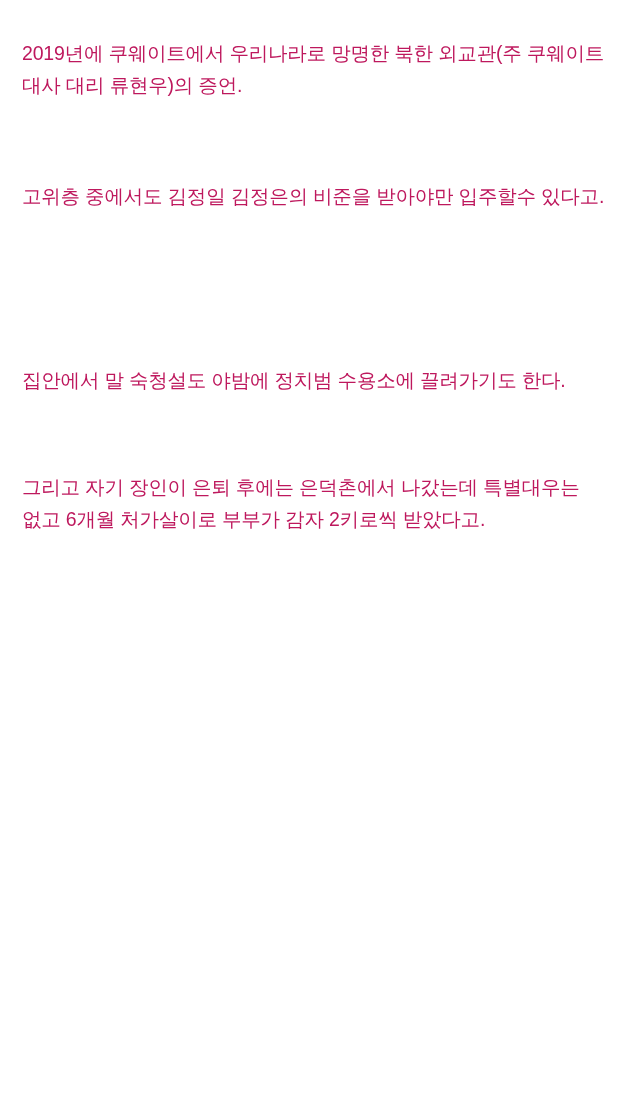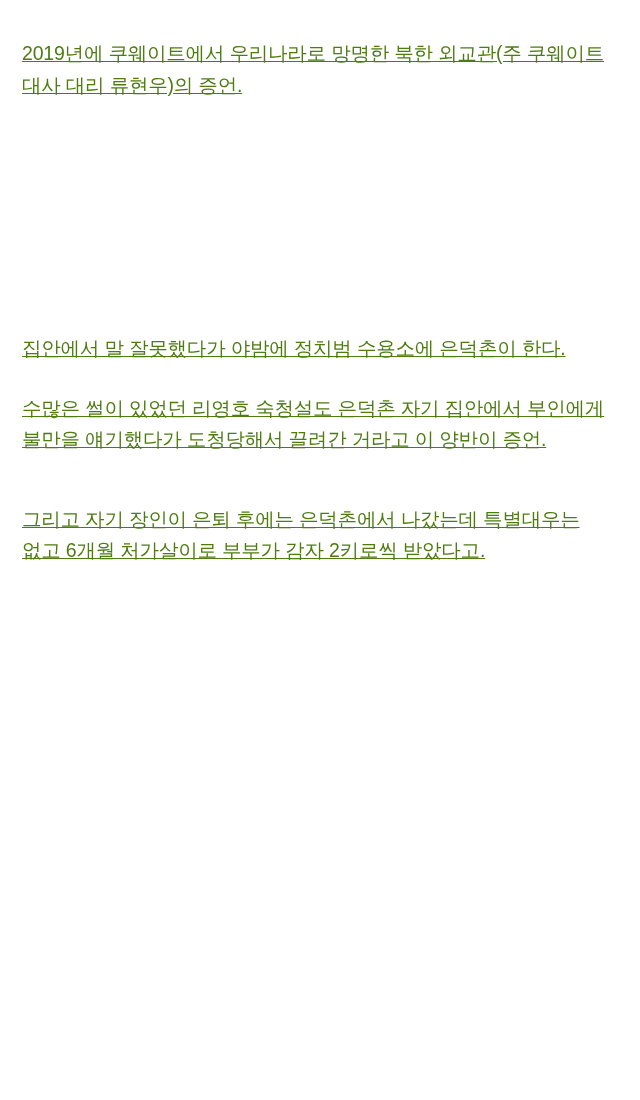--- a/index.html
+++ b/index.html
@@ -19,57 +19,56 @@
     height: 1100px;
     box-sizing: border-box;
     padding: 38px 22px 20px 22px;
     background: #ffffff;
     position: relative;
   }
   .para {
     font-size: 19.5px;
     line-height: 1.62;
     letter-spacing: -0.2px;
-    color: #4d7c0f;
+    color: #be185d;
     margin: 0;
     word-break: keep-all;
     white-space: normal;
-    text-decoration: underline;
   }
   .gap-lg { height: 48px; }
   .gap-md { height: 28px; }
   .gap-xl { height: 52px; }
 </style>
 </head>
 <body>
 
 <div class="page">
 
   <p class="para">2019년에 쿠웨이트에서 우리나라로 망명한 북한 외교관(주 쿠웨이트 대사 대리 류현우)의 증언.</p>
 
   <div class="gap-xl"></div>
 
 
   <div class="gap-md"></div>
 
+  <p class="para">고위층 중에서도 김정일 김정은의 비준을 받아야만 입주할수 있다고.</p>
 
   <div class="gap-lg"></div>
 
 
   <div class="gap-md"></div>
 
 
   <div class="gap-lg"></div>
 
 
   <div class="gap-md"></div>
 
-  <p class="para">집안에서 말 잘못했다가 야밤에 정치범 수용소에 은덕촌이 한다.</p>
+  <p class="para">집안에서 말 숙청설도 야밤에 정치범 수용소에 끌려가기도 한다.</p>
 
   <div class="gap-md"></div>
 
-  <p class="para">수많은 썰이 있었던 리영호 숙청설도 은덕촌 자기 집안에서 부인에게 불만을 얘기했다가 도청당해서 끌려간 거라고 이 양반이 증언.</p>
 
   <div class="gap-lg"></div>
 
   <p class="para">그리고 자기 장인이 은퇴 후에는 은덕촌에서 나갔는데 특별대우는 없고 6개월 처가살이로 부부가 감자 2키로씩 받았다고.</p>
 
 </div>
 
 </body></html>

